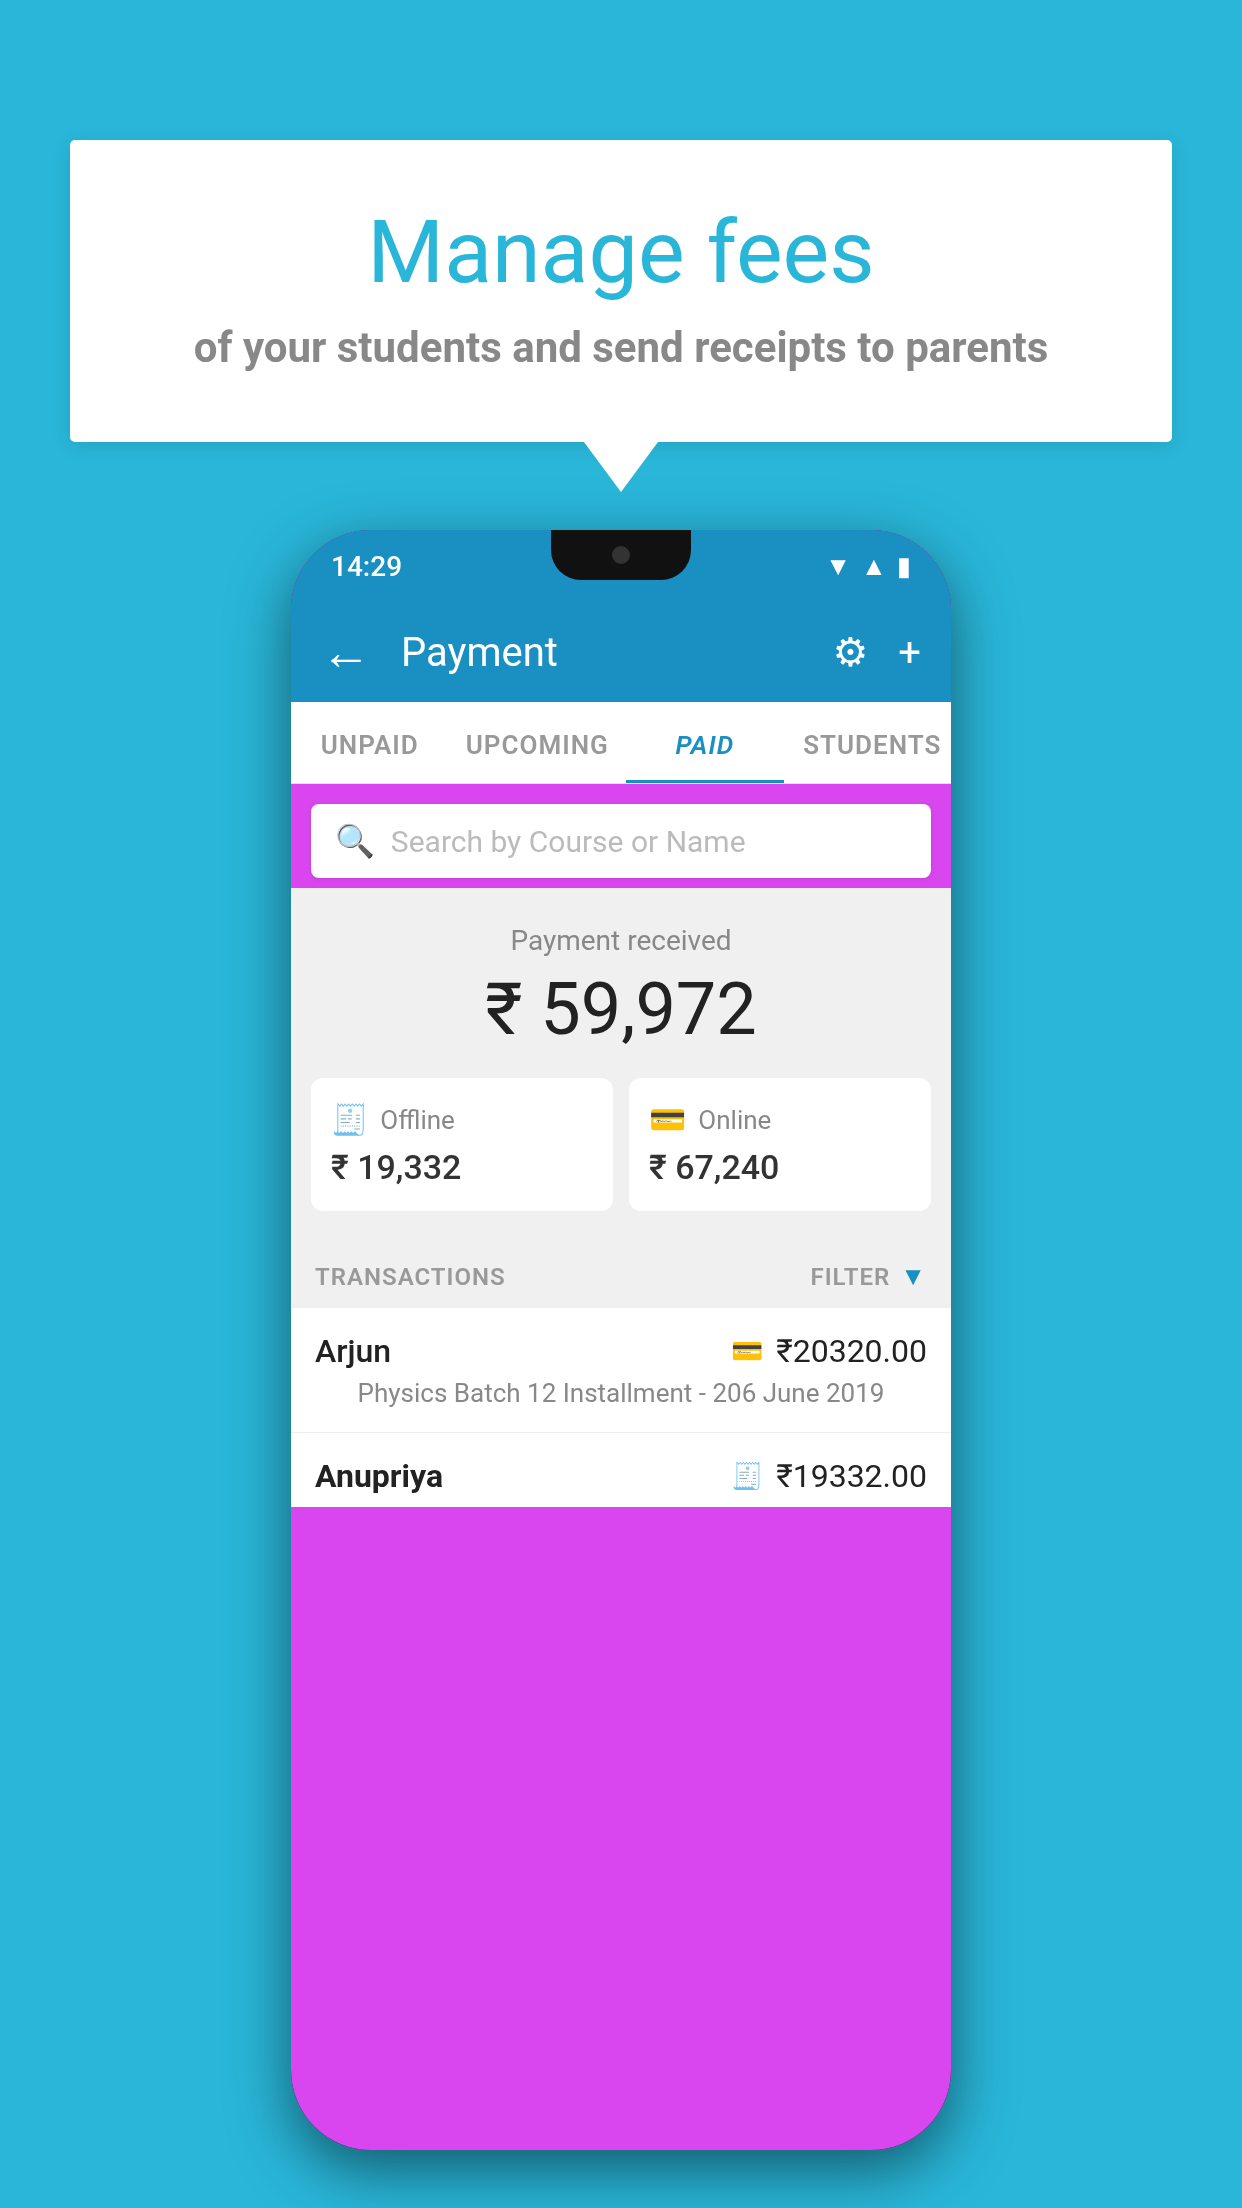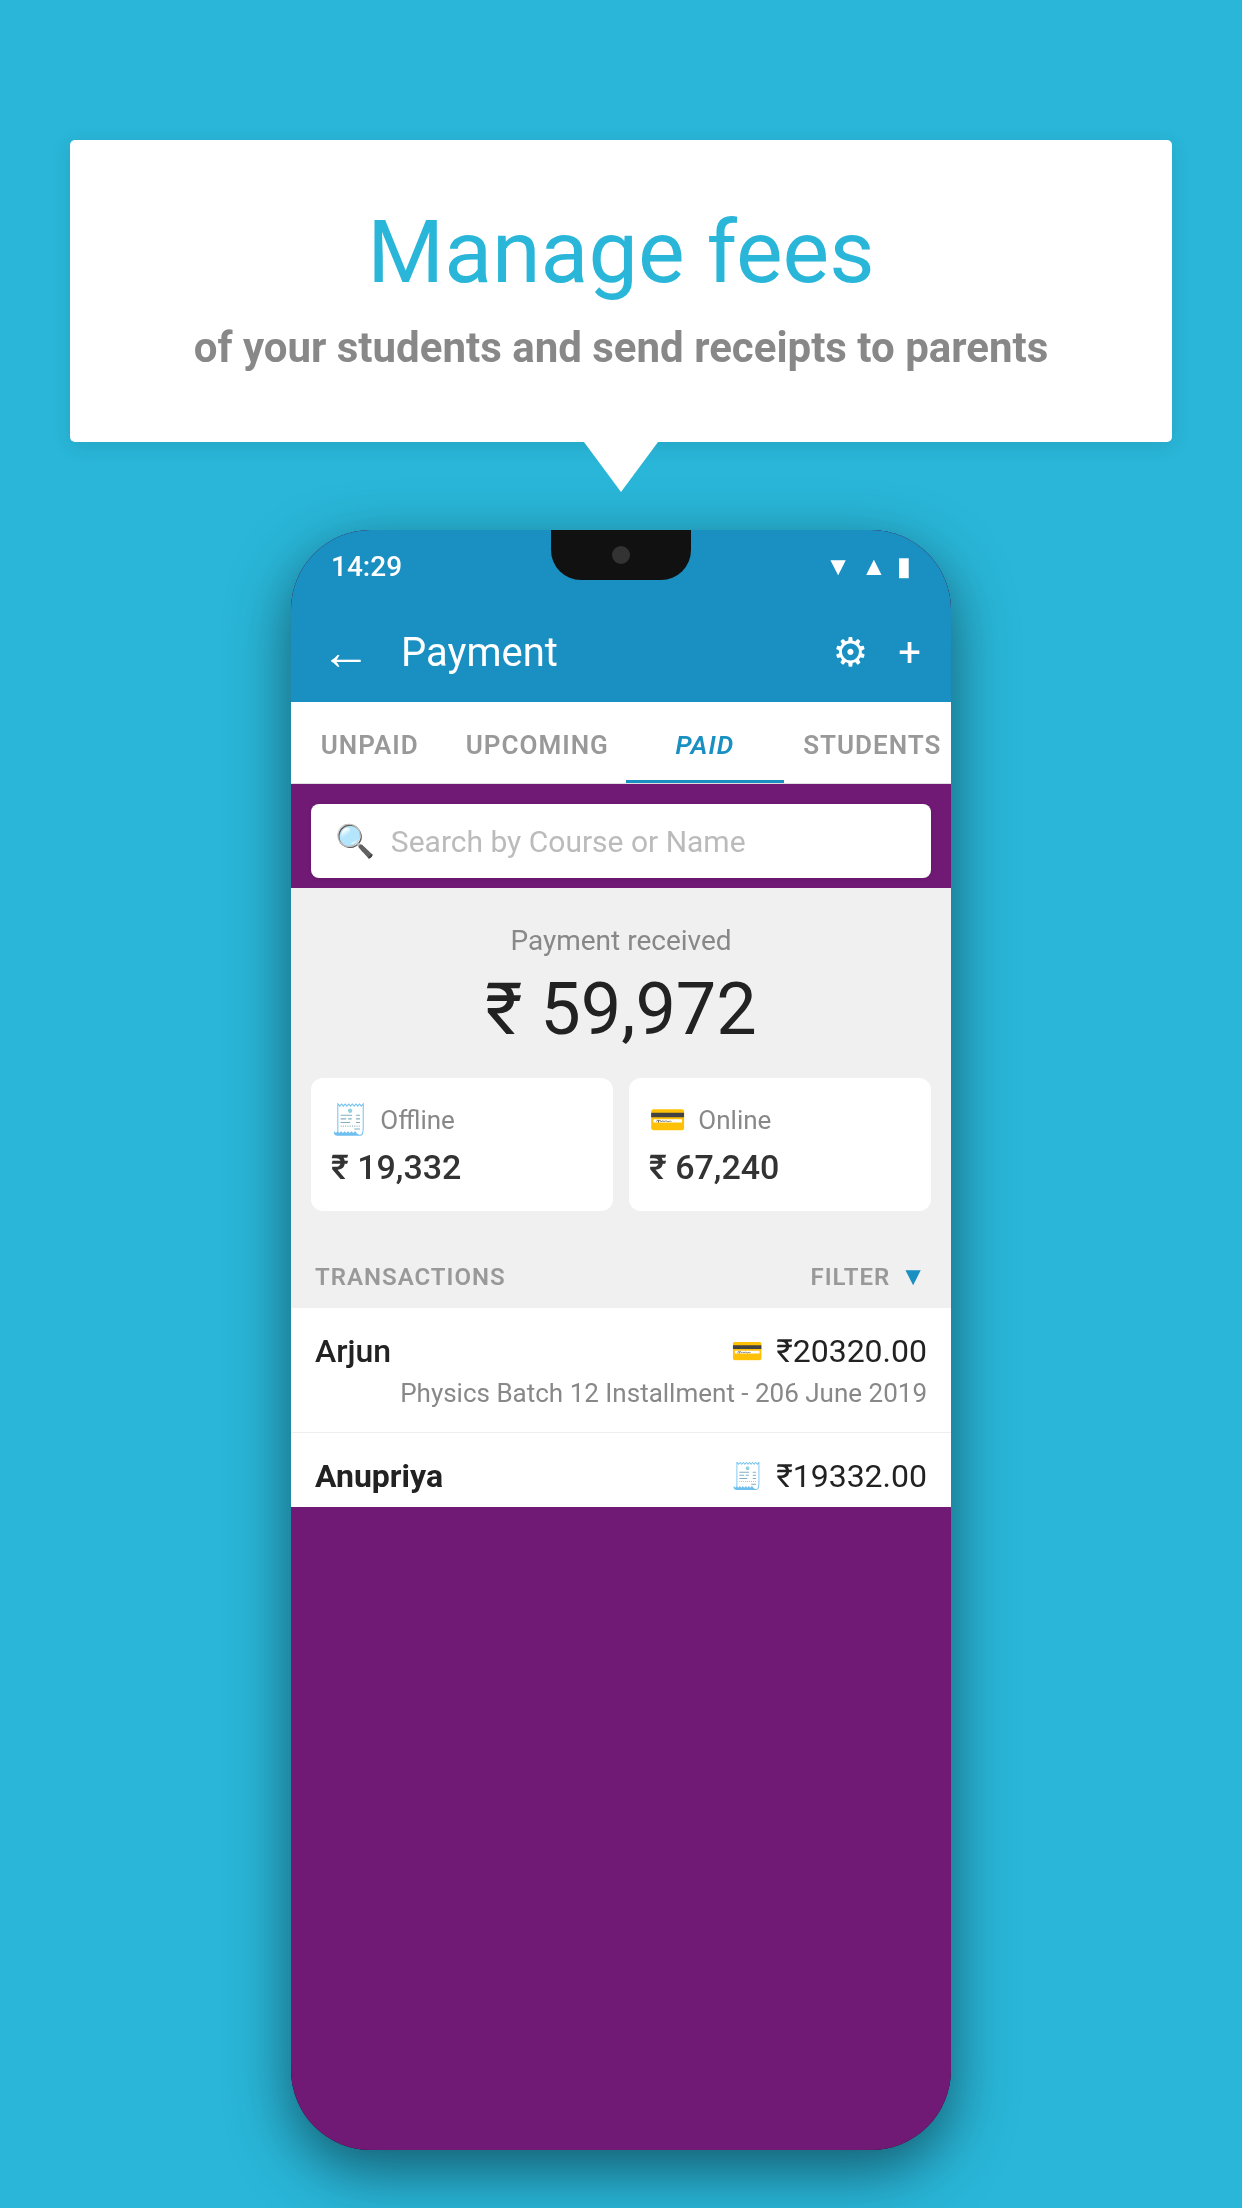--- a/index.html
+++ b/index.html
@@ -68,21 +68,21 @@
 
     
     .phone-screen {
       position: absolute;
       top: 0;
       left: 0;
       right: 0;
       bottom: 0;
       border-radius: 32px;
       overflow: hidden;
-      background: #701a75;
+      background: #d946ef;
     }
 
     
     .status-bar {
       background: #1a8fc1;
       height: 72px;
       display: flex;
       align-items: center;
       padding: 0 40px;
       position: relative;
@@ -333,21 +333,21 @@
     }
 
     .transaction-amount {
       font-size: 32px;
       color: #222;
       font-weight: 400;
     }
 
     .transaction-bottom {
       display: flex;
-      justify-content: flex-end;
+      justify-content: center;
     }
 
     .transaction-desc {
       font-size: 26px;
       color: #888;
     }
 
     .transaction-date {
       font-size: 26px;
       color: #888;

